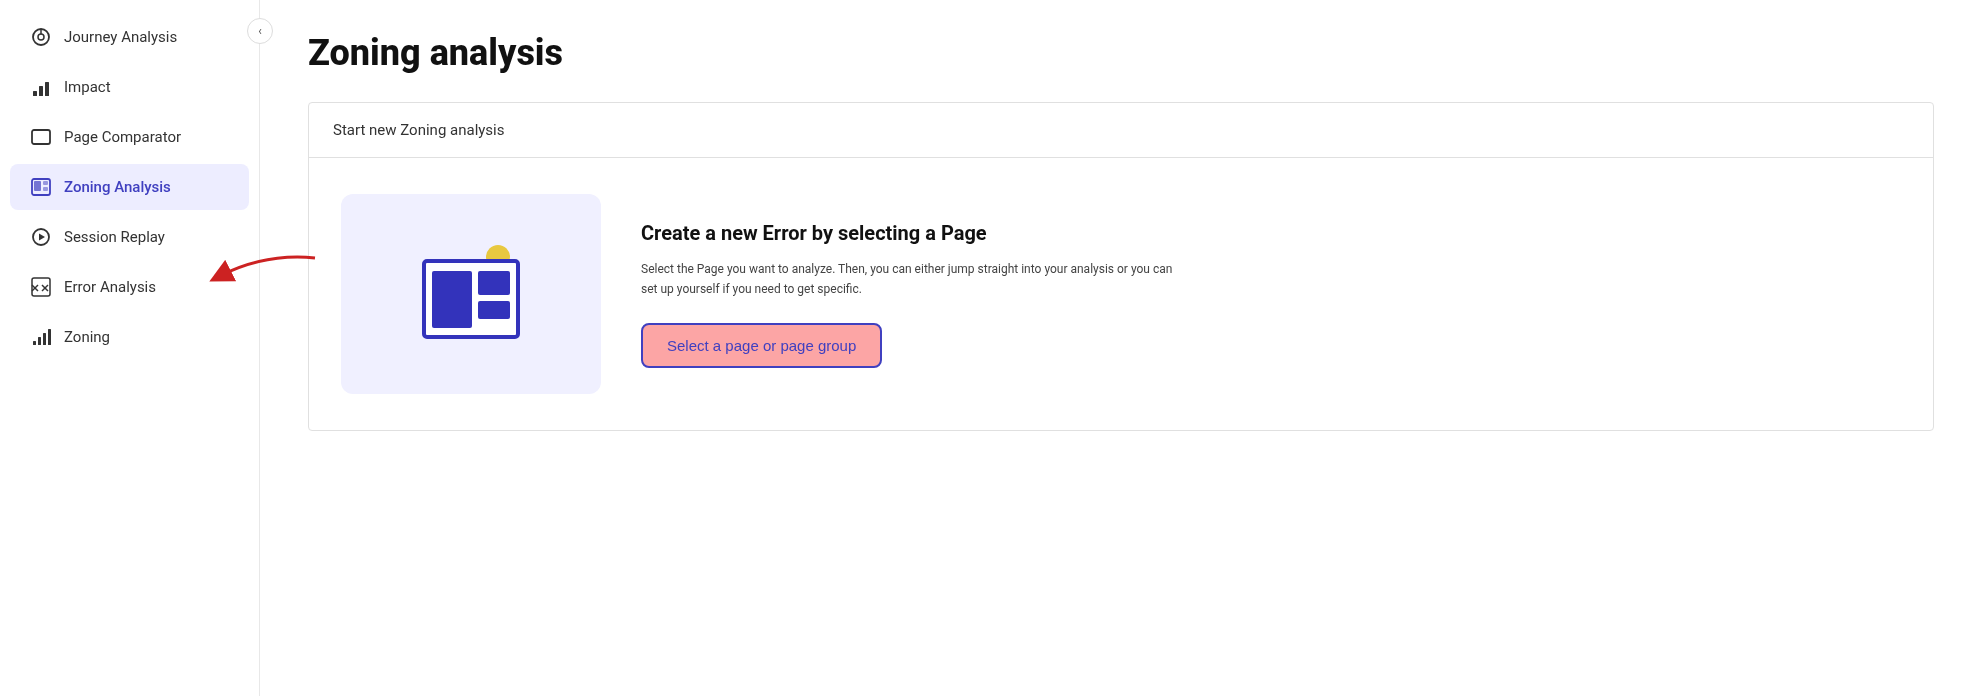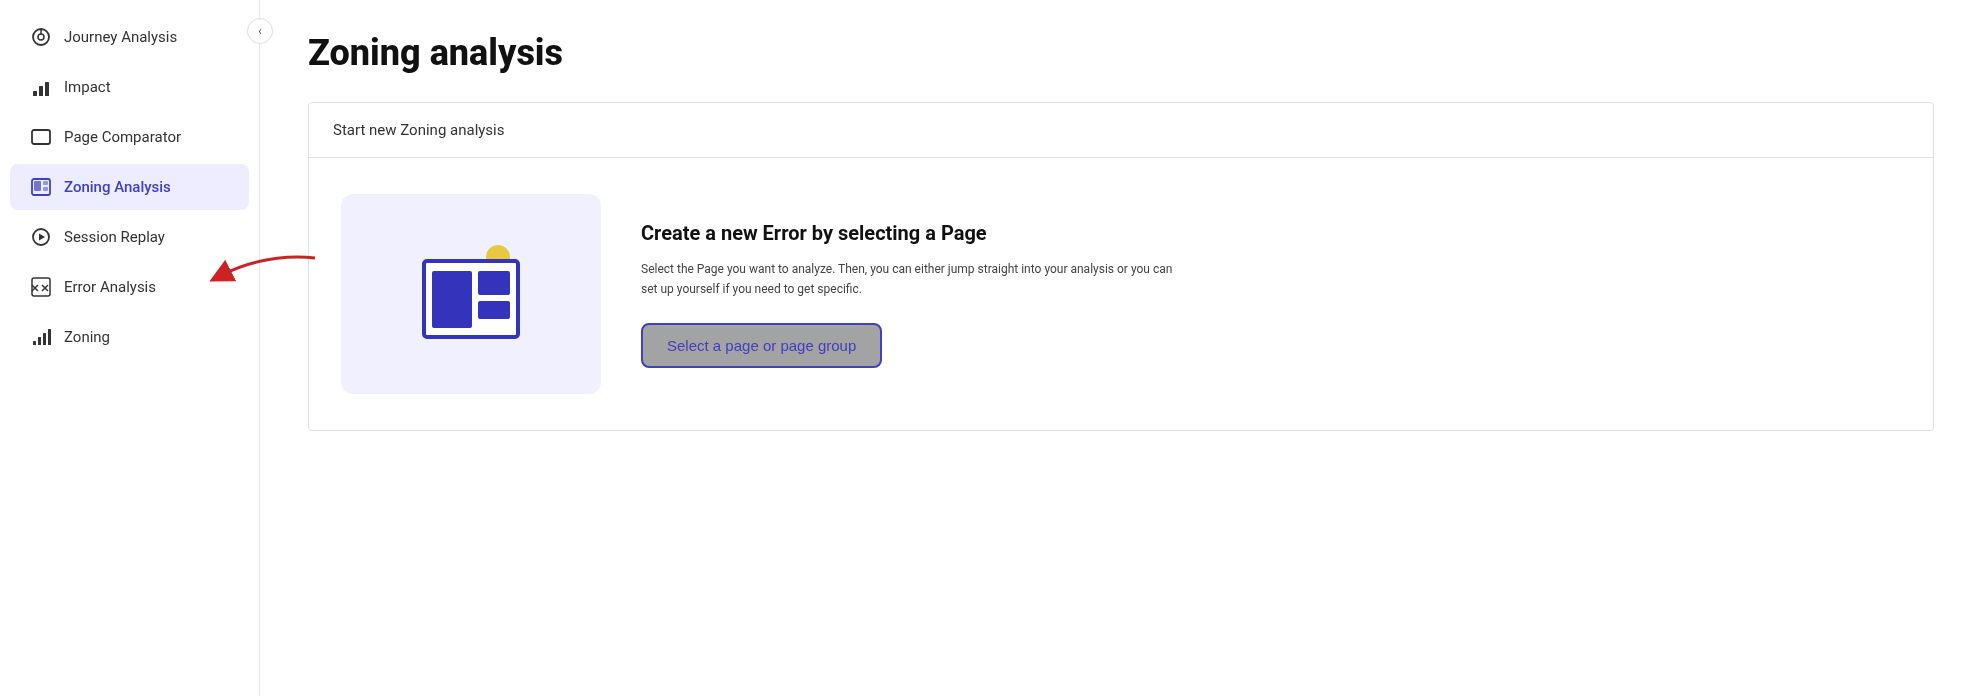--- a/index.html
+++ b/index.html
@@ -144,21 +144,21 @@
 
     .select-btn {
       display: inline-block;
       padding: 12px 24px;
       border: 2px solid #4040c0;
       border-radius: 8px;
       color: #4040c0;
       font-size: 15px;
       font-weight: 500;
       cursor: pointer;
-      background: #a3a3a3;
+      background: #fca5a5;
       transition: background 0.15s;
     }
   </style>
 </head>
 <body>
 
 <div class="sidebar">
   <div class="sidebar-collapse-btn">
     <span>‹</span>
   </div>

